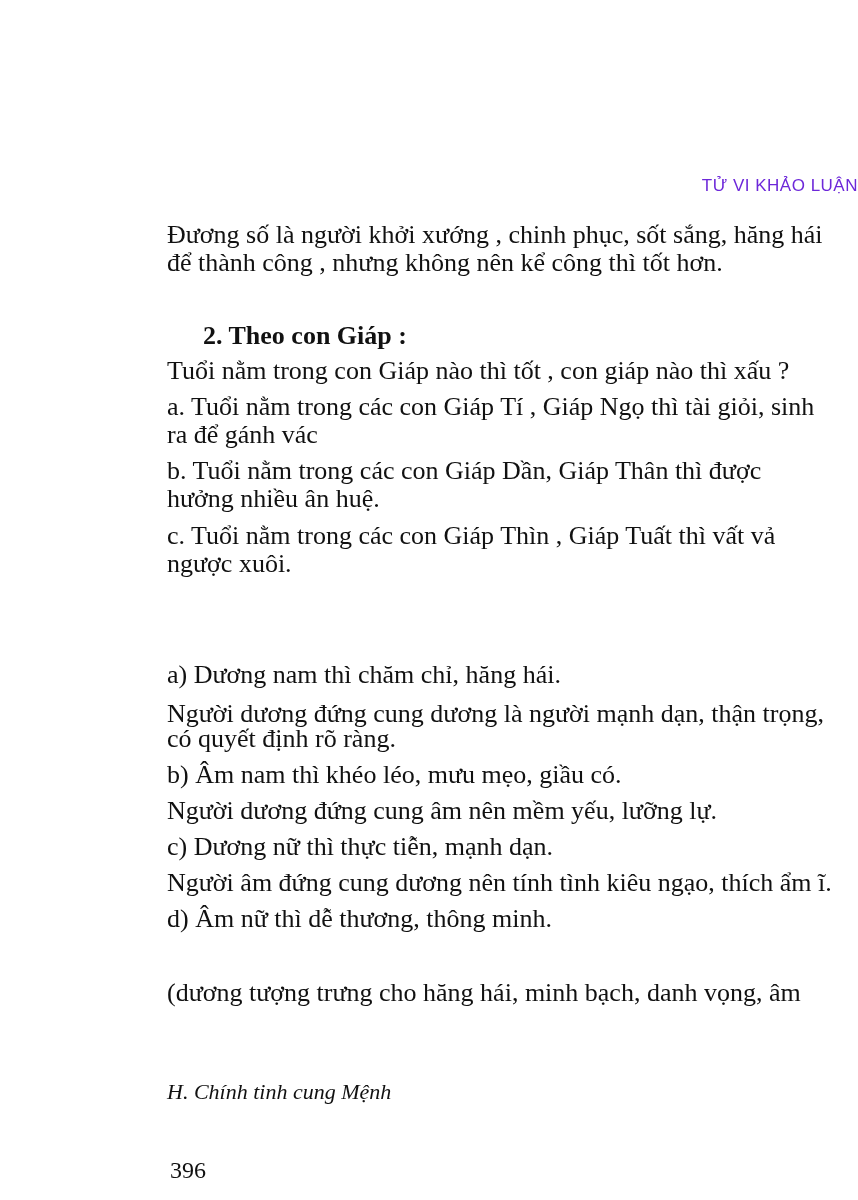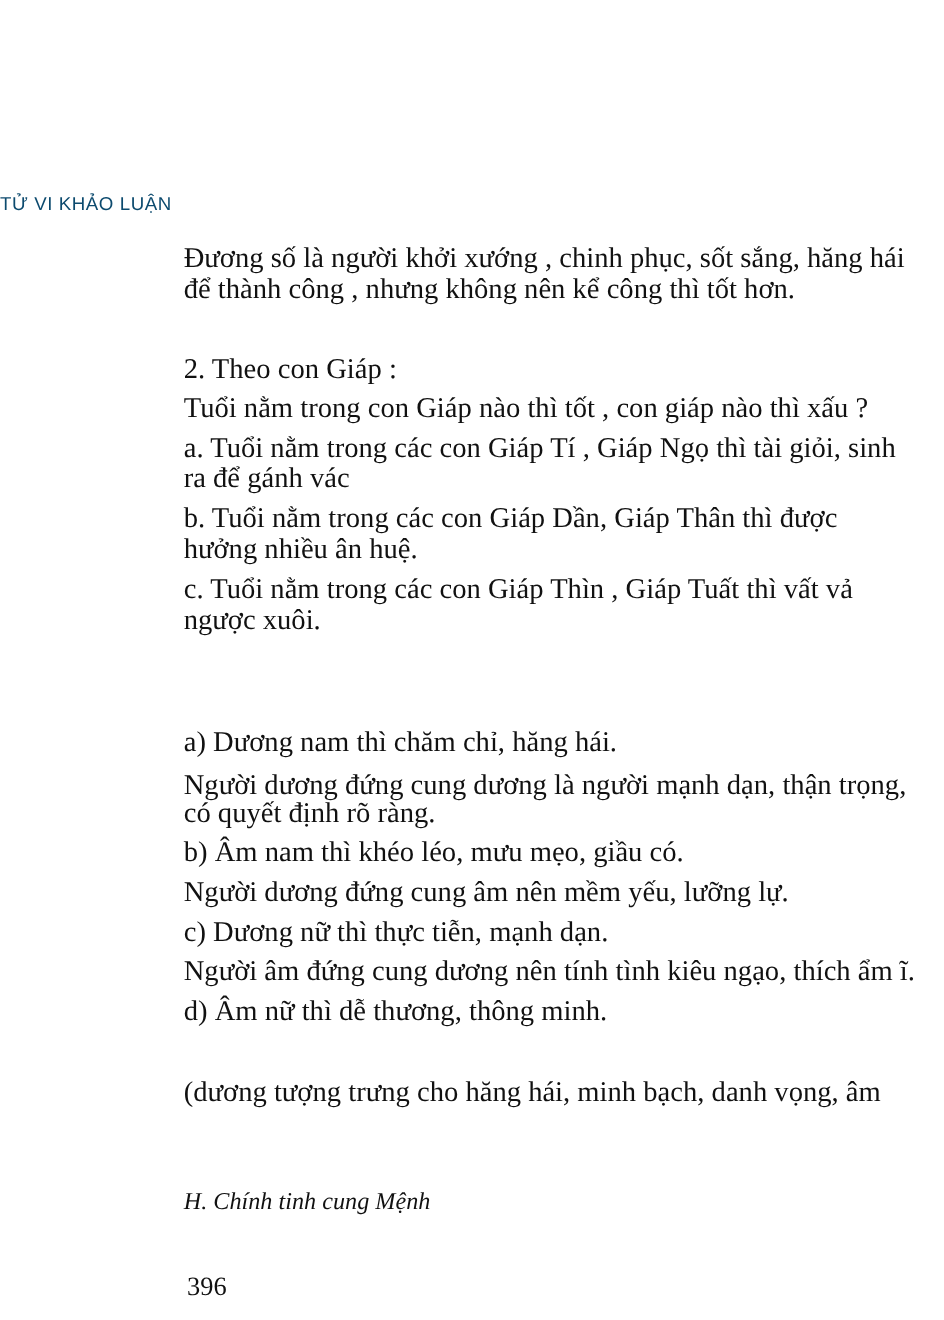--- a/index.html
+++ b/index.html
@@ -2,25 +2,25 @@
 <html><head>
   <meta charset="utf-8">
   <style>
     html, body { margin: 0; padding: 0; }
     body {
       width: 858px; height: 1200px; background: #ffffff; position: relative; overflow: hidden;
       font-family: "Liberation Serif", "DejaVu Serif", serif; color: #111;
     }
     .page { position: absolute; left: 0; top: 0; width: 858px; height: 1200px; }
     .running-head {
-      position: absolute; left: 0; width: 858px; top: 176px; text-align: left;
-      font-family: "Liberation Sans", "DejaVu Sans", sans-serif; font-size: 17px; letter-spacing: 0.5px; color: #0c4a6e;
+      position: absolute; left: 0; width: 858px; top: 176px; text-align: right;
+      font-family: "Liberation Sans", "DejaVu Sans", sans-serif; font-size: 17px; letter-spacing: 0.5px; color: #6d28d9;
     }
     .ln { position: absolute; left: 167px; font-size: 26px; white-space: nowrap; line-height: 1; }
-    .bold { font-weight: normal; }
+    .bold { font-weight: bold; margin-left: 36px; }
     .italic { font-style: italic; font-size: 22px; }
     .pageno { position: absolute; left: 170px; top: 1157px; font-size: 24px; }
   </style>
 </head>
 <body>
 
 <div class="page">
   <div class="running-head">TỬ VI KHẢO LUẬN</div>
 
   <div class="ln" style="top:222px">Đương số là người khởi xướng , chinh phục, sốt sắng, hăng hái</div>

